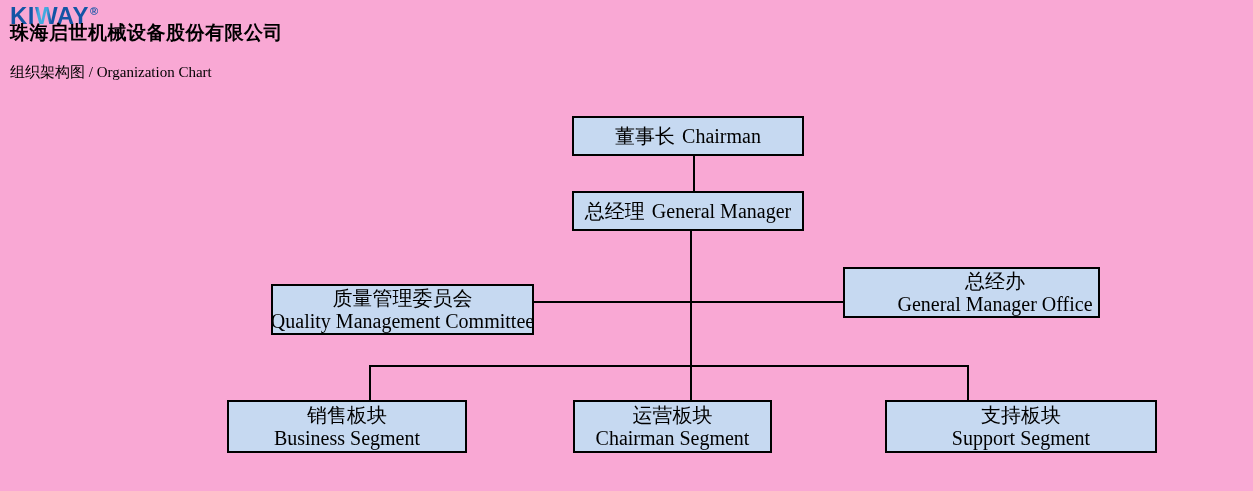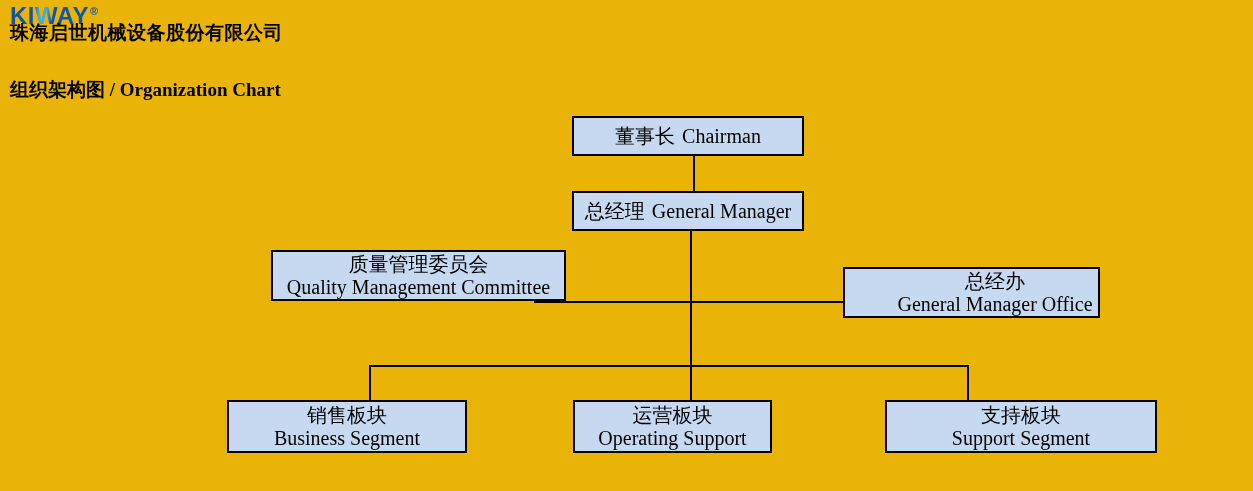--- a/index.html
+++ b/index.html
@@ -1,19 +1,19 @@
 <!DOCTYPE html>
 <html><head>
 <meta charset="utf-8">
 <style>
   html,body { margin:0; padding:0; background:#ffffff; }
   #canvas {
     position:relative;
     width:1253px; height:491px;
-    background:#eab308;
+    background:#f9a8d4;
     overflow:hidden;
     font-family:"Liberation Serif","DejaVu Serif",serif;
   }
 
   
   .logo {
     position:absolute; left:10px; top:2px;
     font-family:"Liberation Sans","DejaVu Sans",sans-serif;
     font-weight:800; font-size:24px; letter-spacing:0.5px;
     white-space:nowrap;
@@ -27,40 +27,39 @@
     color:#1355a5; font-size:11px; font-weight:700;
     position:relative; top:-9px; margin-left:1px;
   }
   .company-name {
     position:absolute; left:10px; top:20px;
     font-size:19px; font-weight:bold; color:#000;
     letter-spacing:0.5px; white-space:nowrap;
   }
   .chart-title {
     position:absolute; left:10px; top:63px;
-    font-size:19px; font-weight:bold; color:#000;
+    font-size:15px; font-weight:normal; color:#000;
     white-space:nowrap;
-    margin-top:14px;
   }
 
   
   .node {
     position:absolute; box-sizing:border-box;
     background:#c6d9f1; border:2px solid #000;
     display:flex; flex-direction:column;
     align-items:center; justify-content:center;
     font-size:20px; line-height:23px; color:#000;
     text-align:center; white-space:nowrap;
   }
   .node.one-line { flex-direction:row; }
   .node.one-line .en { margin-left:7px; }
 
   .n-chairman { left:572px; top:116px; width:232px; height:40px; }
   .n-gm       { left:572px; top:191px; width:232px; height:40px; }
-  .n-qmc      { left:271px; top:250px; width:295px; height:51px;font-family:Liberation Serif, serif; }
+  .n-qmc      { left:271px; top:284px; width:263px; height:51px;font-family:Liberation Serif, serif; }
   .n-gmo      { left:843px; top:267px; width:257px; height:51px;padding-left:47px; }
   .n-biz      { left:227px; top:400px; width:240px; height:53px; }
   .n-ops      { left:573px; top:400px; width:199px; height:53px; }
   .n-sup      { left:885px; top:400px; width:272px; height:53px; }
 
   
   .line { position:absolute; background:#000; }
   .c-v1 { left:693px; top:155px; width:2px;  height:37px; }  
   .c-v2 { left:690px; top:230px; width:2px;  height:170px; } 
   .c-h1 { left:534px; top:301px; width:309px; height:2px; }  
@@ -106,21 +105,21 @@
     <span class="en">General Manager Office</span>
   </div>
 
   <div class="node n-biz">
     <span class="zh">销售板块</span>
     <span class="en">Business Segment</span>
   </div>
 
   <div class="node n-ops">
     <span class="zh">运营板块</span>
-    <span class="en">Operating Support</span>
+    <span class="en">Chairman Segment</span>
   </div>
 
   <div class="node n-sup">
     <span class="zh">支持板块</span>
     <span class="en">Support Segment</span>
   </div>
 
 </div>
 
 </body></html>

